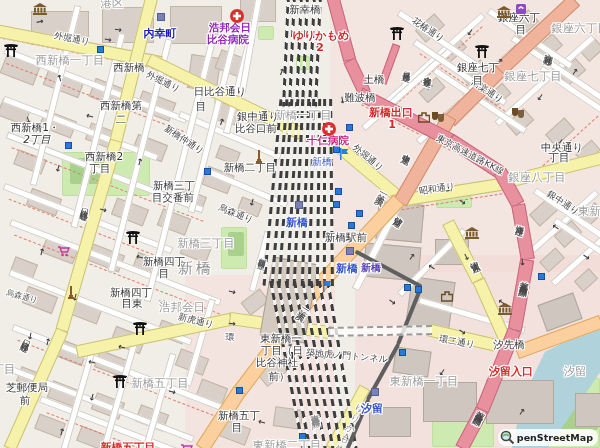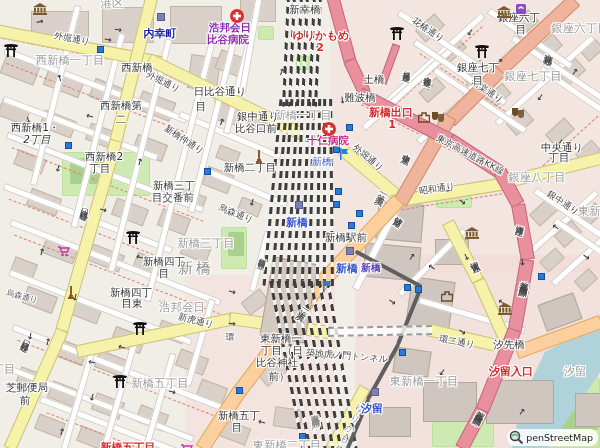--- a/index.html
+++ b/index.html
@@ -36,21 +36,21 @@
   .rail{color:#8a8a8a;font-size:9px;}
   .stn{color:#3654cd;font-size:11px;font-weight:bold;}
   .stnSm{color:#3f5bc0;font-size:10px;}
   .stnP{color:#5b43b8;font-size:10px;font-weight:bold;}
   .stnNavy{color:#1a1ab0;font-size:11px;font-weight:bold;}
   .exit{color:#d42a2a;font-size:11px;font-weight:bold;}
   .hosp{color:#c81e82;font-size:10.5px;font-weight:bold;}
   .hospP{color:#8c27b0;font-size:10.5px;font-weight:bold;}
   #attrib{right:2px;bottom:2px;left:auto;top:auto;z-index:30;background:rgba(255,255,255,.85);
           border-radius:8px;padding:1px 5px 1px 2px;display:flex;align-items:center;gap:2px;}
-  #attrib span{position:static;font-size:9.5px;font-weight:normal;color:#222;}
+  #attrib span{position:static;font-size:9.5px;font-weight:bold;color:#222;}
   #attrib svg{position:static;}
   .ic{z-index:12;}
 </style>
 </head>
 <body>
 
 <div id="map">
   <div id="attrib">
     <svg width="15" height="15" viewBox="0 0 15 15">
       <circle cx="6" cy="6" r="4.5" fill="#cdeaf4" stroke="#444" stroke-width="1.6"></circle>
@@ -519,21 +519,21 @@
     <span class="lbl hospP" style="left: 228px; top: 39px; transform: translate(-50%, -50%);">比谷病院</span>
     <span class="lbl nbhd" style="left: 305px; top: 9px; transform: translate(-50%, -50%);">新幸橋</span>
     <span class="lbl exit" style="left: 321px; top: 35px; transform: translate(-50%, -50%);">ゆりかもめ</span>
     <span class="lbl exit" style="left: 320px; top: 47px; transform: translate(-50%, -50%);">2</span>
     <span class="lbl nbhd" style="left: 519px; top: 17px; transform: translate(-50%, -50%);">銀座六丁</span>
     <span class="lbl nbhd" style="left: 521px; top: 29px; transform: translate(-50%, -50%);">目</span>
     <span class="lbl city" style="left: 580px; top: 29px; transform: translate(-50%, -50%);">銀座六丁目</span>
     <span class="lbl road" style="left: 72px; top: 39px; transform: translate(-50%, -50%) rotate(11deg);">外堀通り</span>
     <span class="lbl road" style="left: 163px; top: 82px; transform: translate(-50%, -50%) rotate(26deg);">外堀通り</span>
     <span class="lbl city" style="left: 70px; top: 61px; transform: translate(-50%, -50%);">西新橋一丁目</span>
-    <span class="lbl nbhd" style="left: 137px; top: 67px; transform: translate(-50%, -50%);">西新橋</span>
+    <span class="lbl nbhd" style="left: 129px; top: 67px; transform: translate(-50%, -50%);">西新橋</span>
     <span class="lbl nbhd" style="left: 360px; top: 97px; transform: translate(-50%, -50%);">難波橋</span>
     <span class="lbl nbhd" style="left: 374px; top: 79px; transform: translate(-50%, -50%);">土橋</span>
     <span class="lbl exit" style="left: 391px; top: 112px; transform: translate(-50%, -50%);">新橋出口</span>
     <span class="lbl exit" style="left: 392px; top: 124px; transform: translate(-50%, -50%);">1</span>
     <span class="lbl road" style="left: 428px; top: 30px; transform: translate(-50%, -50%) rotate(34deg);">花椿通り</span>
     <span class="lbl road v" style="left: 407px; top: 71px; transform: translate(-50%, -50%) rotate(12deg);">見番通り</span>
     <span class="lbl road v" style="left: 428px; top: 76px; transform: translate(-50%, -50%) rotate(12deg);">金春通り</span>
     <span class="lbl road v" style="left: 549px; top: 54px; transform: translate(-50%, -50%) rotate(12deg);">交詢社通り</span>
     <span class="lbl road" style="left: 487px; top: 91px; transform: translate(-50%, -50%) rotate(34deg);">信楽通り</span>
     <span class="lbl nbhd" style="left: 478px; top: 67px; transform: translate(-50%, -50%);">銀座七丁</span>

